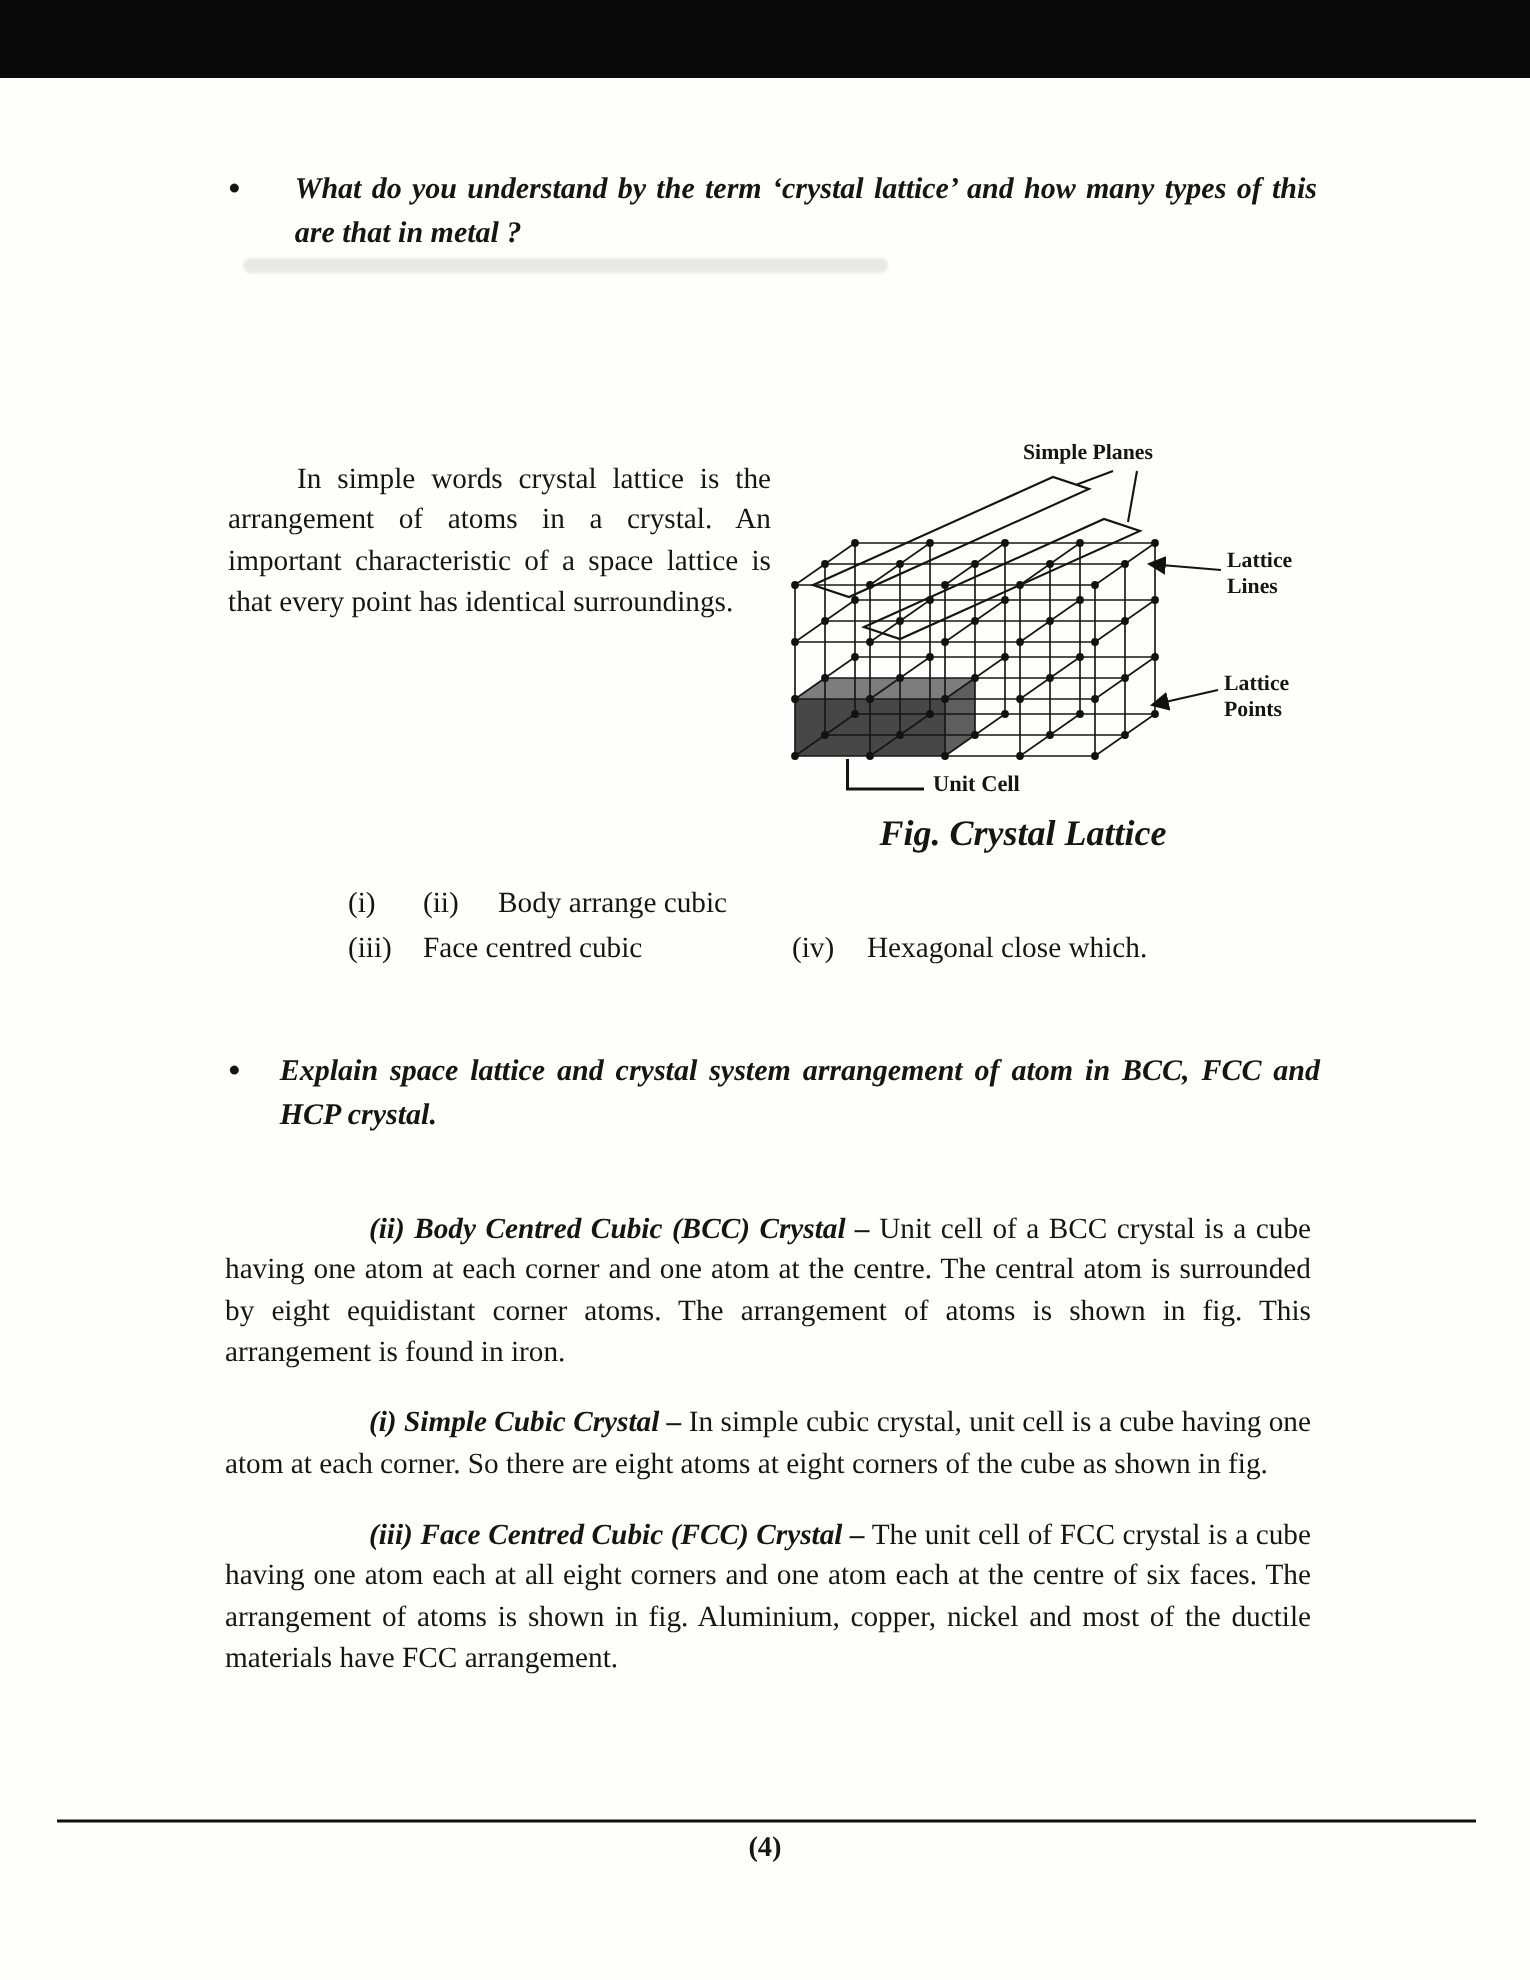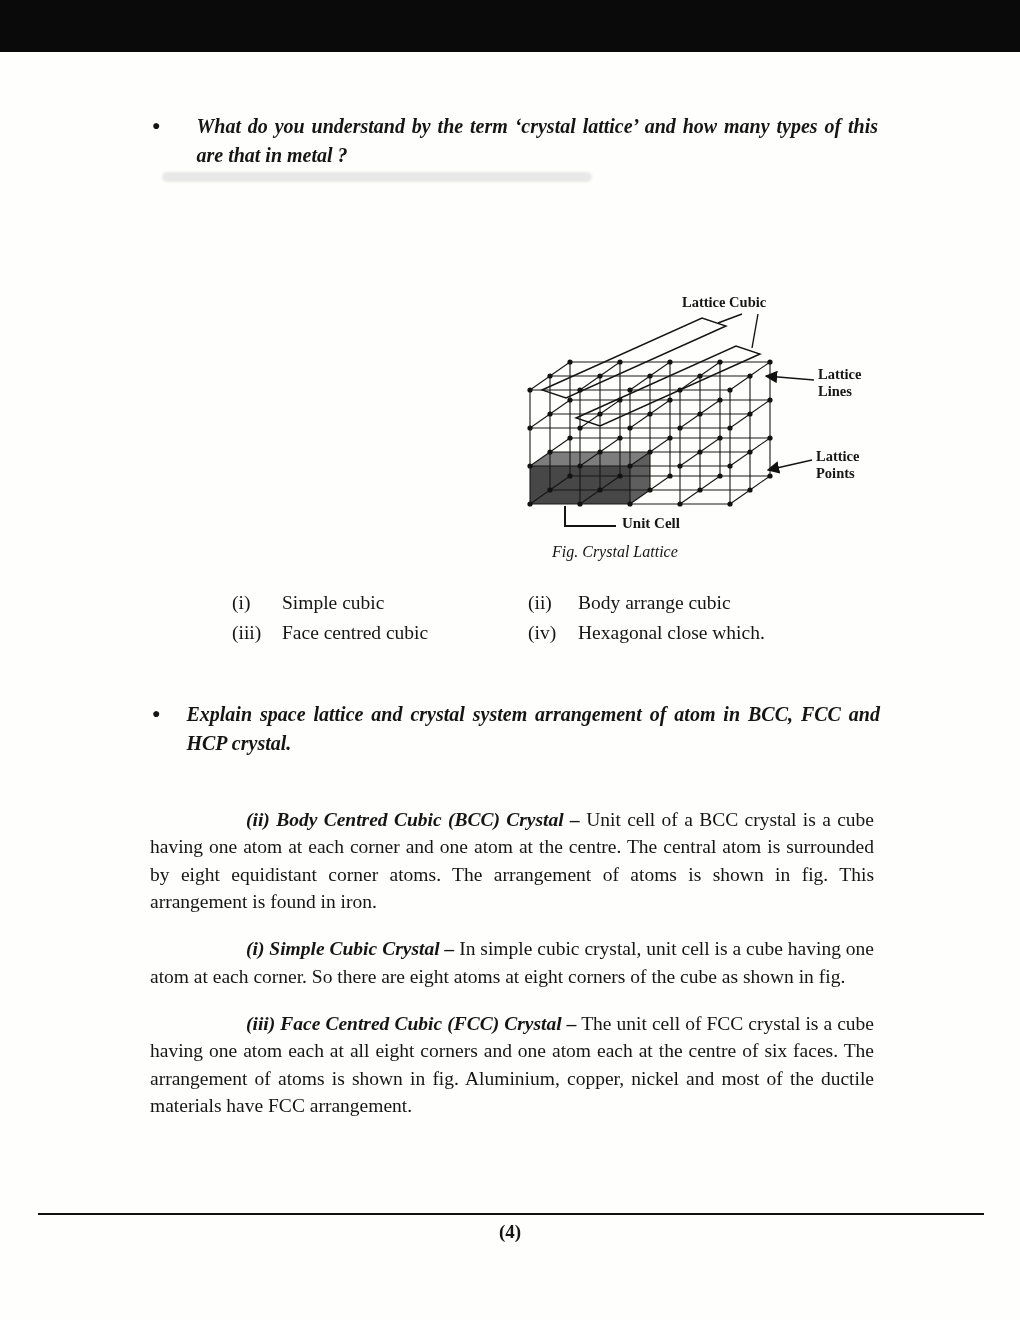--- a/index.html
+++ b/index.html
@@ -28,22 +28,22 @@
   .left-col .para { text-indent: 46px; }
   .left-col .para + .para { margin-top: 9px; }
 
   .figure { position: absolute; left: 512px; top: 290px; width: 372px; height: 300px; }
   .figure svg { position: absolute; left: 0; top: 0; }
   .fig-label { position: absolute; font-weight: bold; font-size: 14.5px; line-height: 17px; }
   .lbl-planes   { left: 170px; top: 4px; }
   .lbl-lines    { left: 306px; top: 76px; width: 58px; }
   .lbl-points   { left: 304px; top: 158px; width: 58px; }
   .lbl-unitcell { left: 110px; top: 225px; font-size: 15px; }
-  .fig-caption { position: absolute; left: 40px; top: 253px; width: 260px; 
-    font-weight: normal; font-style: italic; font-size: 16px; }
+  .fig-caption { position: absolute; left: 40px; top: 253px; width: 260px; text-align: center;
+    font-weight: bold; font-style: italic; font-size: 24px; }
 
   .list-block { position: absolute; left: 232px; top: 592px; width: 660px; font-size: 19.5px; }
   .list-row { display: flex; height: 30px; align-items: baseline; }
   .lm1 { flex: 0 0 50px; }
   .lt1 { flex: 0 0 246px; }
   .lm2 { flex: 0 0 50px; }
 
   .sections { position: absolute; left: 150px; top: 786px; width: 724px; }
   .sections .para { text-indent: 96px; }
   .sections .para + .para { margin-top: 13px; }
@@ -61,20 +61,21 @@
   <div class="scan-bar"></div>
   <div class="scan-smudge"></div>
 
   <div class="question q1">
     <span class="bullet">●</span>
     <span class="q-text">What do you understand by the term ‘crystal lattice’ and how many types of this are that in metal ?</span>
   </div>
 
 
   <div class="left-col">
+    <p class="para">In simple words crystal lattice is the arrangement of atoms in a crystal. An important characteristic of a space lattice is that every point has identical surroundings.</p>
   </div>
 
   <div class="figure">
     <svg width="372" height="250" viewBox="0 0 372 250">
       <defs>
         <marker id="arr" markerWidth="9" markerHeight="9" refX="8" refY="4.5" orient="auto">
           <path d="M0,0 L9,4.5 L0,9 z" fill="#111"></path>
         </marker>
       </defs>
       <g>
@@ -282,31 +283,30 @@
         <polygon points="64,128 224,56 248,64 88,136"></polygon>
       </g>
       <g stroke="#141414" stroke-width="1.4" fill="none">
         <line x1="230" y1="24" x2="206" y2="33"></line>
         <line x1="246" y1="24" x2="240" y2="58"></line>
         <line x1="302" y1="90" x2="254" y2="86" marker-end="url(#arr)"></line>
         <line x1="300" y1="170" x2="256" y2="180" marker-end="url(#arr)"></line>
         <polyline points="53,216 53,236 104,236" stroke-width="2"></polyline>
       </g>
     </svg>
-    <div class="fig-label lbl-planes">Lattice Cubic</div>
+    <div class="fig-label lbl-planes">Simple Planes</div>
     <div class="fig-label lbl-lines">Lattice Lines</div>
     <div class="fig-label lbl-points">Lattice Points</div>
     <div class="fig-label lbl-unitcell">Unit Cell</div>
     <div class="fig-caption">Fig. Crystal Lattice</div>
   </div>
 
   <div class="list-block">
     <div class="list-row">
       <span class="lm1">(i)</span>
-      <span class="lt1">Simple cubic</span>
       <span class="lm2">(ii)</span>
       <span class="lt2">Body arrange cubic</span>
     </div>
     <div class="list-row">
       <span class="lm1">(iii)</span>
       <span class="lt1">Face centred cubic</span>
       <span class="lm2">(iv)</span>
       <span class="lt2">Hexagonal close which.</span>
     </div>
   </div>

